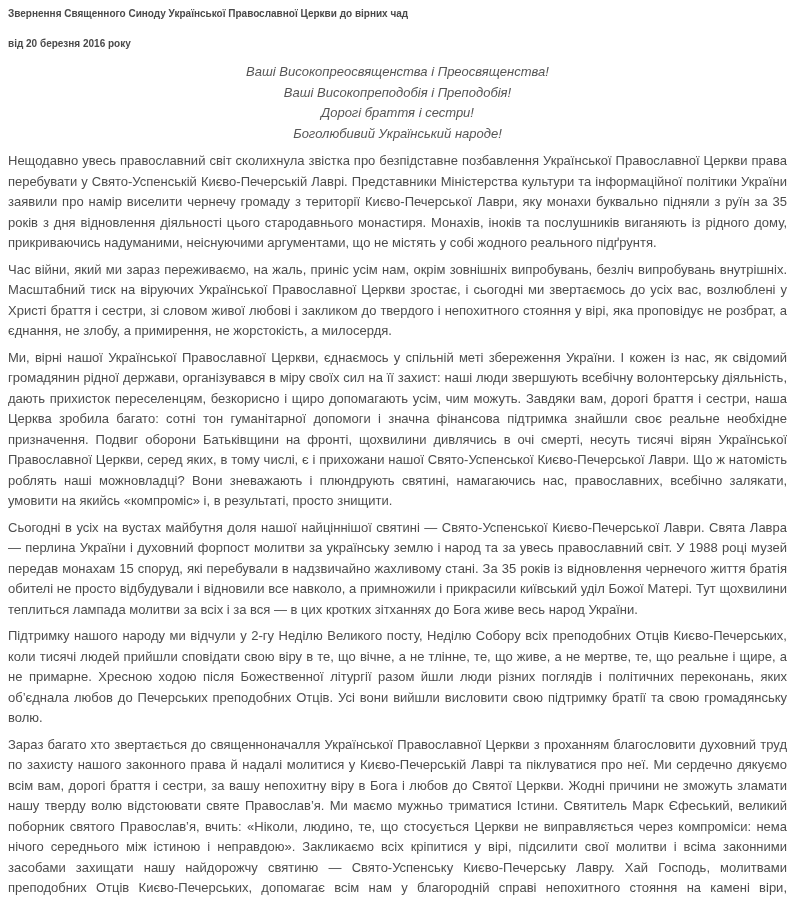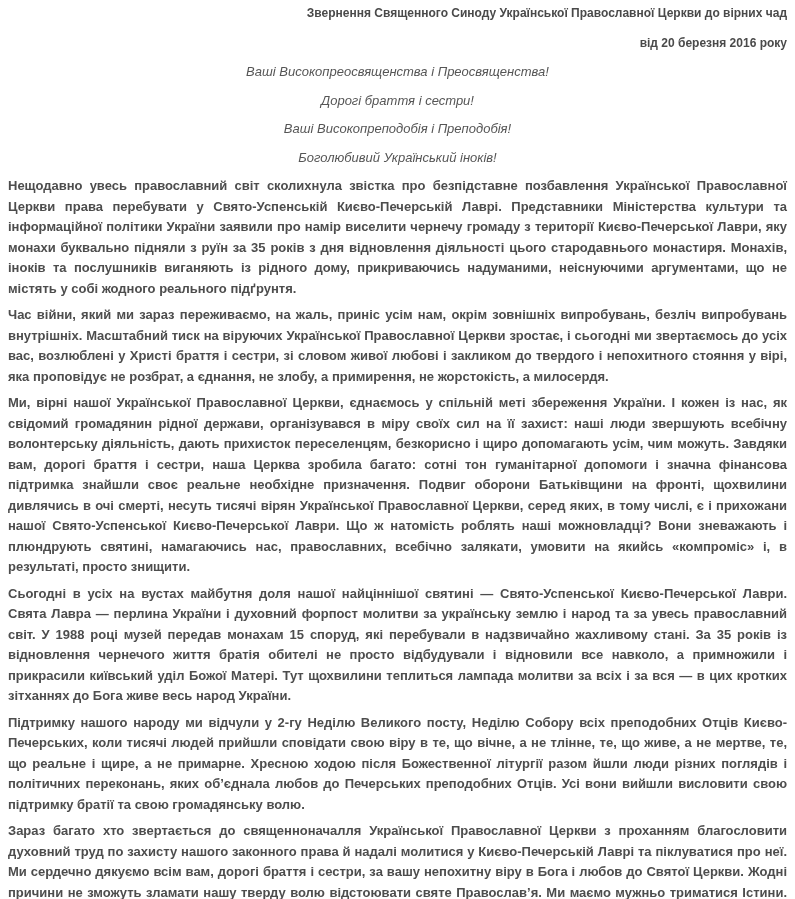--- a/index.html
+++ b/index.html
@@ -13,62 +13,61 @@
     box-sizing: border-box;
     padding: 3px 8px 6px 8px;
     background: #ffffff;
     color: #4d4d4d;
     font-family: "Liberation Sans", "DejaVu Sans", sans-serif;
     font-size: 13px;
     line-height: 20.5px;
   }
   .title-block p {
     margin: 0 0 8px 0;
-    text-align: right;
+    text-align: left;
     font-weight: 700;
-    font-size: 12px;
+    font-size: 10px;
     line-height: 21.5px;
     color: #4a4a4a;
   }
   .greetings-block {
     margin: 0 0 7px 0;
   }
   .greetings-block p {
-    margin: 8px;
+    margin: 0;
     text-align: center;
     font-style: italic;
     font-size: 13px;
     line-height: 20.5px;
     color: #555555;
   }
   .content p.para {
     margin: 0 0 6px 0;
     text-align: justify;
     text-justify: inter-word;
-    font-weight: bold;
   }
   .content p.para.no-gap {
     margin-bottom: 0;
   }
 </style>
 </head>
 <body>
 
 <div class="page">
 
   <div class="title-block">
     <p>Звернення Священного Синоду Української Православної Церкви до вірних чад</p>
     <p>від 20 березня 2016 року</p>
   </div>
 
   <div class="greetings-block">
     <p>Ваші Високопреосвященства і Преосвященства!</p>
+    <p>Ваші Високопреподобія і Преподобія!</p>
     <p>Дорогі браття і сестри!</p>
-    <p>Ваші Високопреподобія і Преподобія!</p>
-    <p>Боголюбивий Український іноків!</p>
+    <p>Боголюбивий Український народе!</p>
   </div>
 
   <div class="content">
     <p class="para">Нещодавно увесь православний світ сколихнула звістка про безпідставне позбавлення Української Православної Церкви права перебувати у Свято-Успенській Києво-Печерській Лаврі. Представники Міністерства культури та інформаційної політики України заявили про намір виселити чернечу громаду з території Києво-Печерської Лаври, яку монахи буквально підняли з руїн за 35 років з дня відновлення діяльності цього стародавнього монастиря. Монахів, іноків та послушників виганяють із рідного дому, прикриваючись надуманими, неіснуючими аргументами, що не містять у собі жодного реального підґрунтя.</p>
     <p class="para">Час війни, який ми зараз переживаємо, на жаль, приніс усім нам, окрім зовнішніх випробувань, безліч випробувань внутрішніх. Масштабний тиск на віруючих Української Православної Церкви зростає, і сьогодні ми звертаємось до усіх вас, возлюблені у Христі браття і сестри, зі словом живої любові і закликом до твердого і непохитного стояння у вірі, яка проповідує не розбрат, а єднання, не злобу, а примирення, не жорстокість, а милосердя.</p>
     <p class="para">Ми, вірні нашої Української Православної Церкви, єднаємось у спільній меті збереження України. І кожен із нас, як свідомий громадянин рідної держави, організувався в міру своїх сил на її захист: наші люди звершують всебічну волонтерську діяльність, дають прихисток переселенцям, безкорисно і щиро допомагають усім, чим можуть. Завдяки вам, дорогі браття і сестри, наша Церква зробила багато: сотні тон гуманітарної допомоги і значна фінансова підтримка знайшли своє реальне необхідне призначення. Подвиг оборони Батьківщини на фронті, щохвилини дивлячись в очі смерті, несуть тисячі вірян Української Православної Церкви, серед яких, в тому числі, є і прихожани нашої Свято-Успенської Києво-Печерської Лаври. Що ж натомість роблять наші можновладці? Вони зневажають і плюндрують святині, намагаючись нас, православних, всебічно залякати, умовити на якийсь «компроміс» і, в результаті, просто знищити.</p>
     <p class="para">Сьогодні в усіх на вустах майбутня доля нашої найціннішої святині — Свято-Успенської Києво-Печерської Лаври. Свята Лавра — перлина України і духовний форпост молитви за українську землю і народ та за увесь православний світ. У 1988 році музей передав монахам 15 споруд, які перебували в надзвичайно жахливому стані. За 35 років із відновлення чернечого життя братія обителі не просто відбудували і відновили все навколо, а примножили і прикрасили київський уділ Божої Матері. Тут щохвилини теплиться лампада молитви за всіх і за вся — в цих кротких зітханнях до Бога живе весь народ України.</p>
     <p class="para">Підтримку нашого народу ми відчули у 2-гу Неділю Великого посту, Неділю Собору всіх преподобних Отців Києво-Печерських, коли тисячі людей прийшли сповідати свою віру в те, що вічне, а не тлінне, те, що живе, а не мертве, те, що реальне і щире, а не примарне. Хресною ходою після Божественної літургії разом йшли люди різних поглядів і політичних переконань, яких об’єднала любов до Печерських преподобних Отців. Усі вони вийшли висловити свою підтримку братії та свою громадянську волю.</p>
     <p class="para no-gap">Зараз багато хто звертається до священноначалля Української Православної Церкви з проханням благословити духовний труд по захисту нашого законного права й надалі молитися у Києво-Печерській Лаврі та піклуватися про неї. Ми сердечно дякуємо всім вам, дорогі браття і сестри, за вашу непохитну віру в Бога і любов до Святої Церкви. Жодні причини не зможуть зламати нашу тверду волю відстоювати святе Православ’я. Ми маємо мужньо триматися Істини. Святитель Марк Єфеський, великий поборник святого Православ’я, вчить: «Ніколи, людино, те, що стосується Церкви не виправляється через компроміси: нема нічого середнього між істиною і неправдою». Закликаємо всіх кріпитися у вірі, підсилити свої молитви і всіма законними засобами захищати нашу найдорожчу святиню — Свято-Успенську Києво-Печерську Лавру. Хай Господь, молитвами преподобних Отців Києво-Печерських, допомагає всім нам у благородній справі непохитного стояння на камені віри, наповнюючи її плодами праведності на славу і похвалу Божу (див. Флп. 1:11).</p>
 

